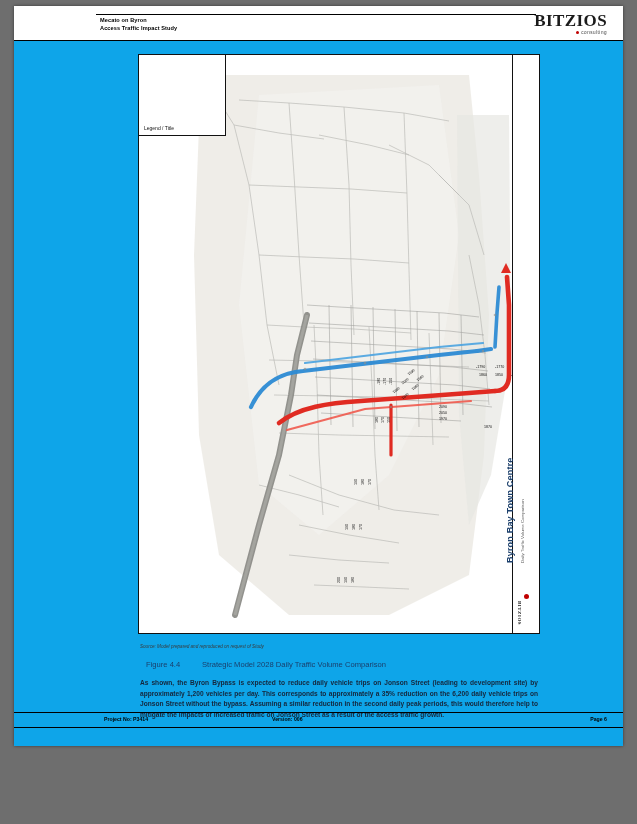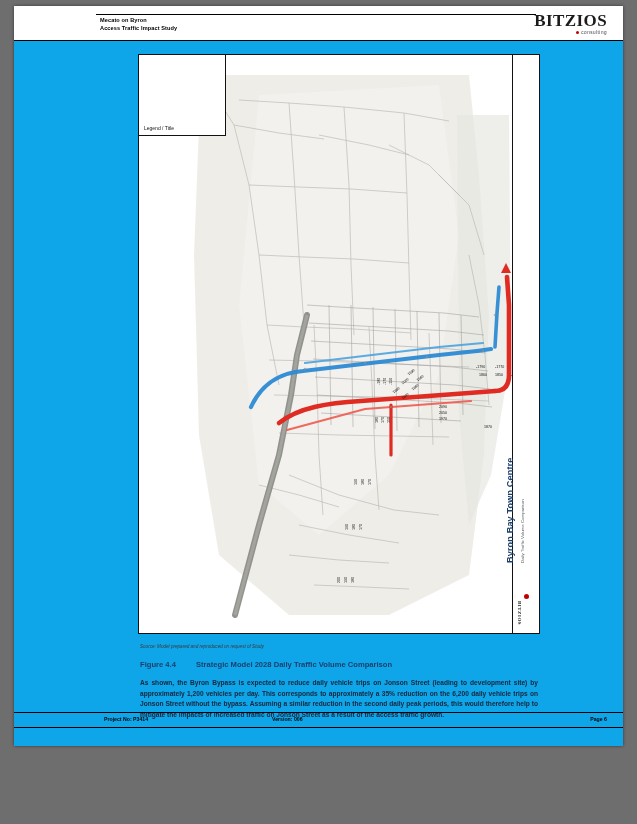--- a/index.html
+++ b/index.html
@@ -175,25 +175,25 @@
   .source-note {
     position: absolute;
     left: 126px;
     top: 638px;
     font-size: 4.6px;
     color: #3a3a3a;
     font-style: italic;
   }
   .figure-caption {
     position: absolute;
-    left: 126px;
+    left: 132px;
     top: 654px;
     width: 400px;
     font-size: 7.6px;
-    font-weight: bold;
+    font-weight: normal;
     color: #1b3f6b;
   }
   .figure-caption .num { display: inline-block; width: 56px; }
 
   .body-para {
     position: absolute;
     left: 126px;
     top: 672px;
     width: 398px;
     font-size: 6.6px;

